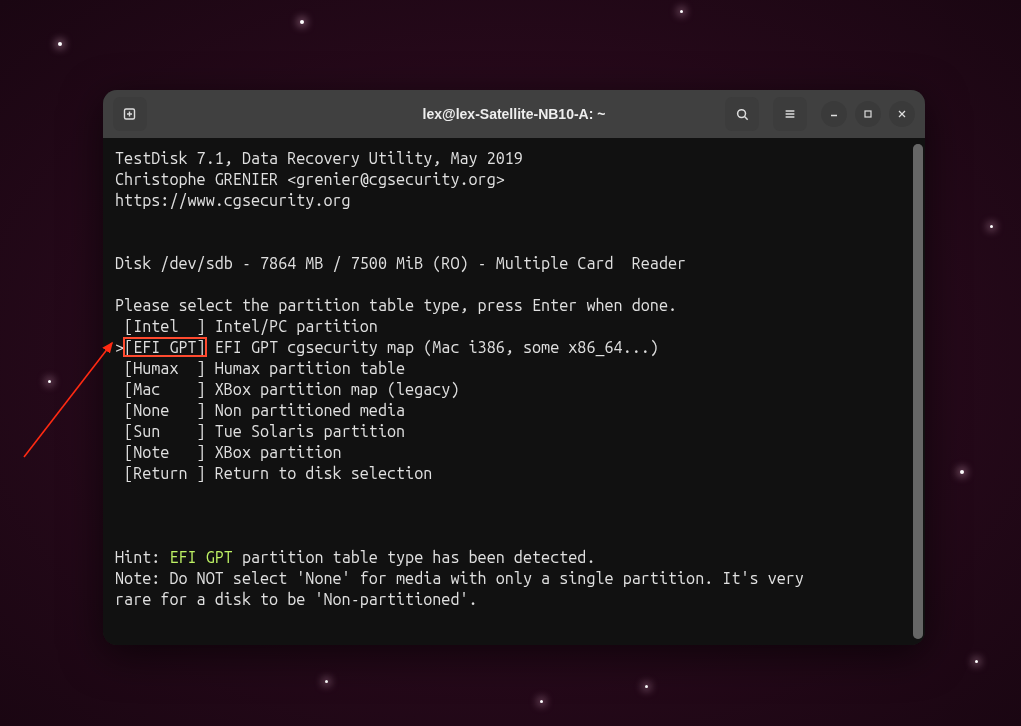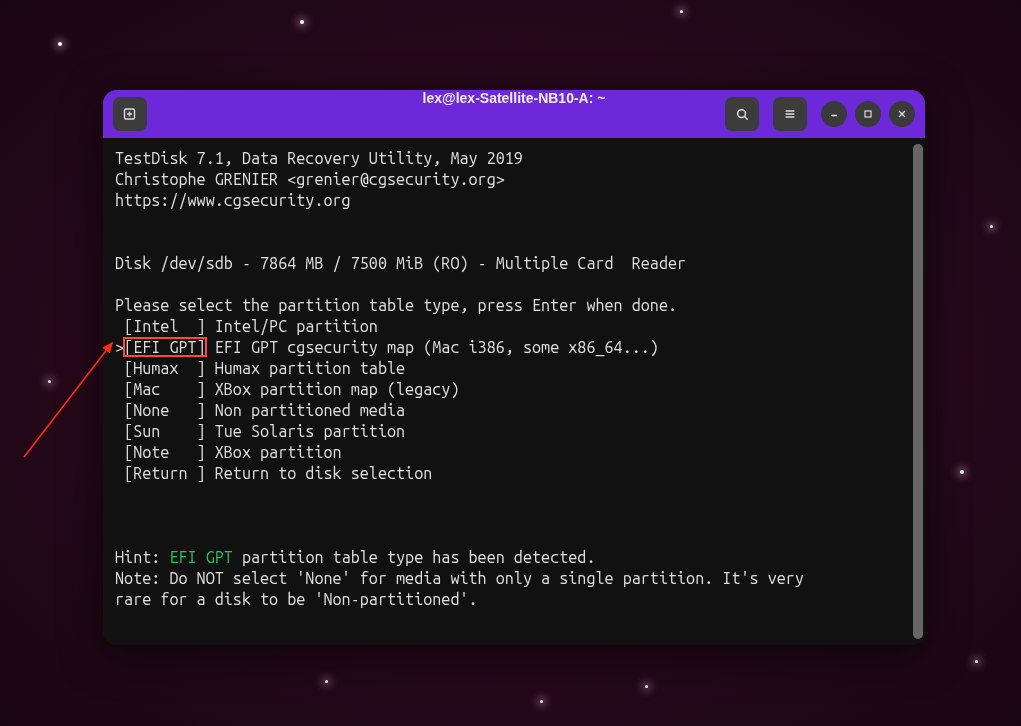--- a/index.html
+++ b/index.html
@@ -34,22 +34,23 @@
       background: #1e1e1e;
       border-radius: 14px;
       overflow: hidden;
       box-shadow: 0 10px 40px rgba(0,0,0,0.6);
       display: flex;
       flex-direction: column;
     }
 
     .titlebar {
       height: 48px;
-      background: #6d28d9;
-      display: flex;
+      background: #404040;
+      display: flex;
+      align-items: center;
       padding: 0 10px;
       position: relative;
       gap: 12px;
     }
 
     .titlebar-left {
       display: flex;
       align-items: center;
     }
 
@@ -128,21 +129,21 @@
       background: #666;
       border-radius: 5px;
     }
 
     .efi-highlight {
       outline: 2px solid #ff4a2f;
       outline-offset: -1px;
     }
 
     .efi-text {
-      color: #22c55e;
+      color: #bef264;
     }
 
     
     .arrow-annotation {
       position: absolute;
       left: 20px;
       top: 335px;
       pointer-events: none;
     }
   </style>

